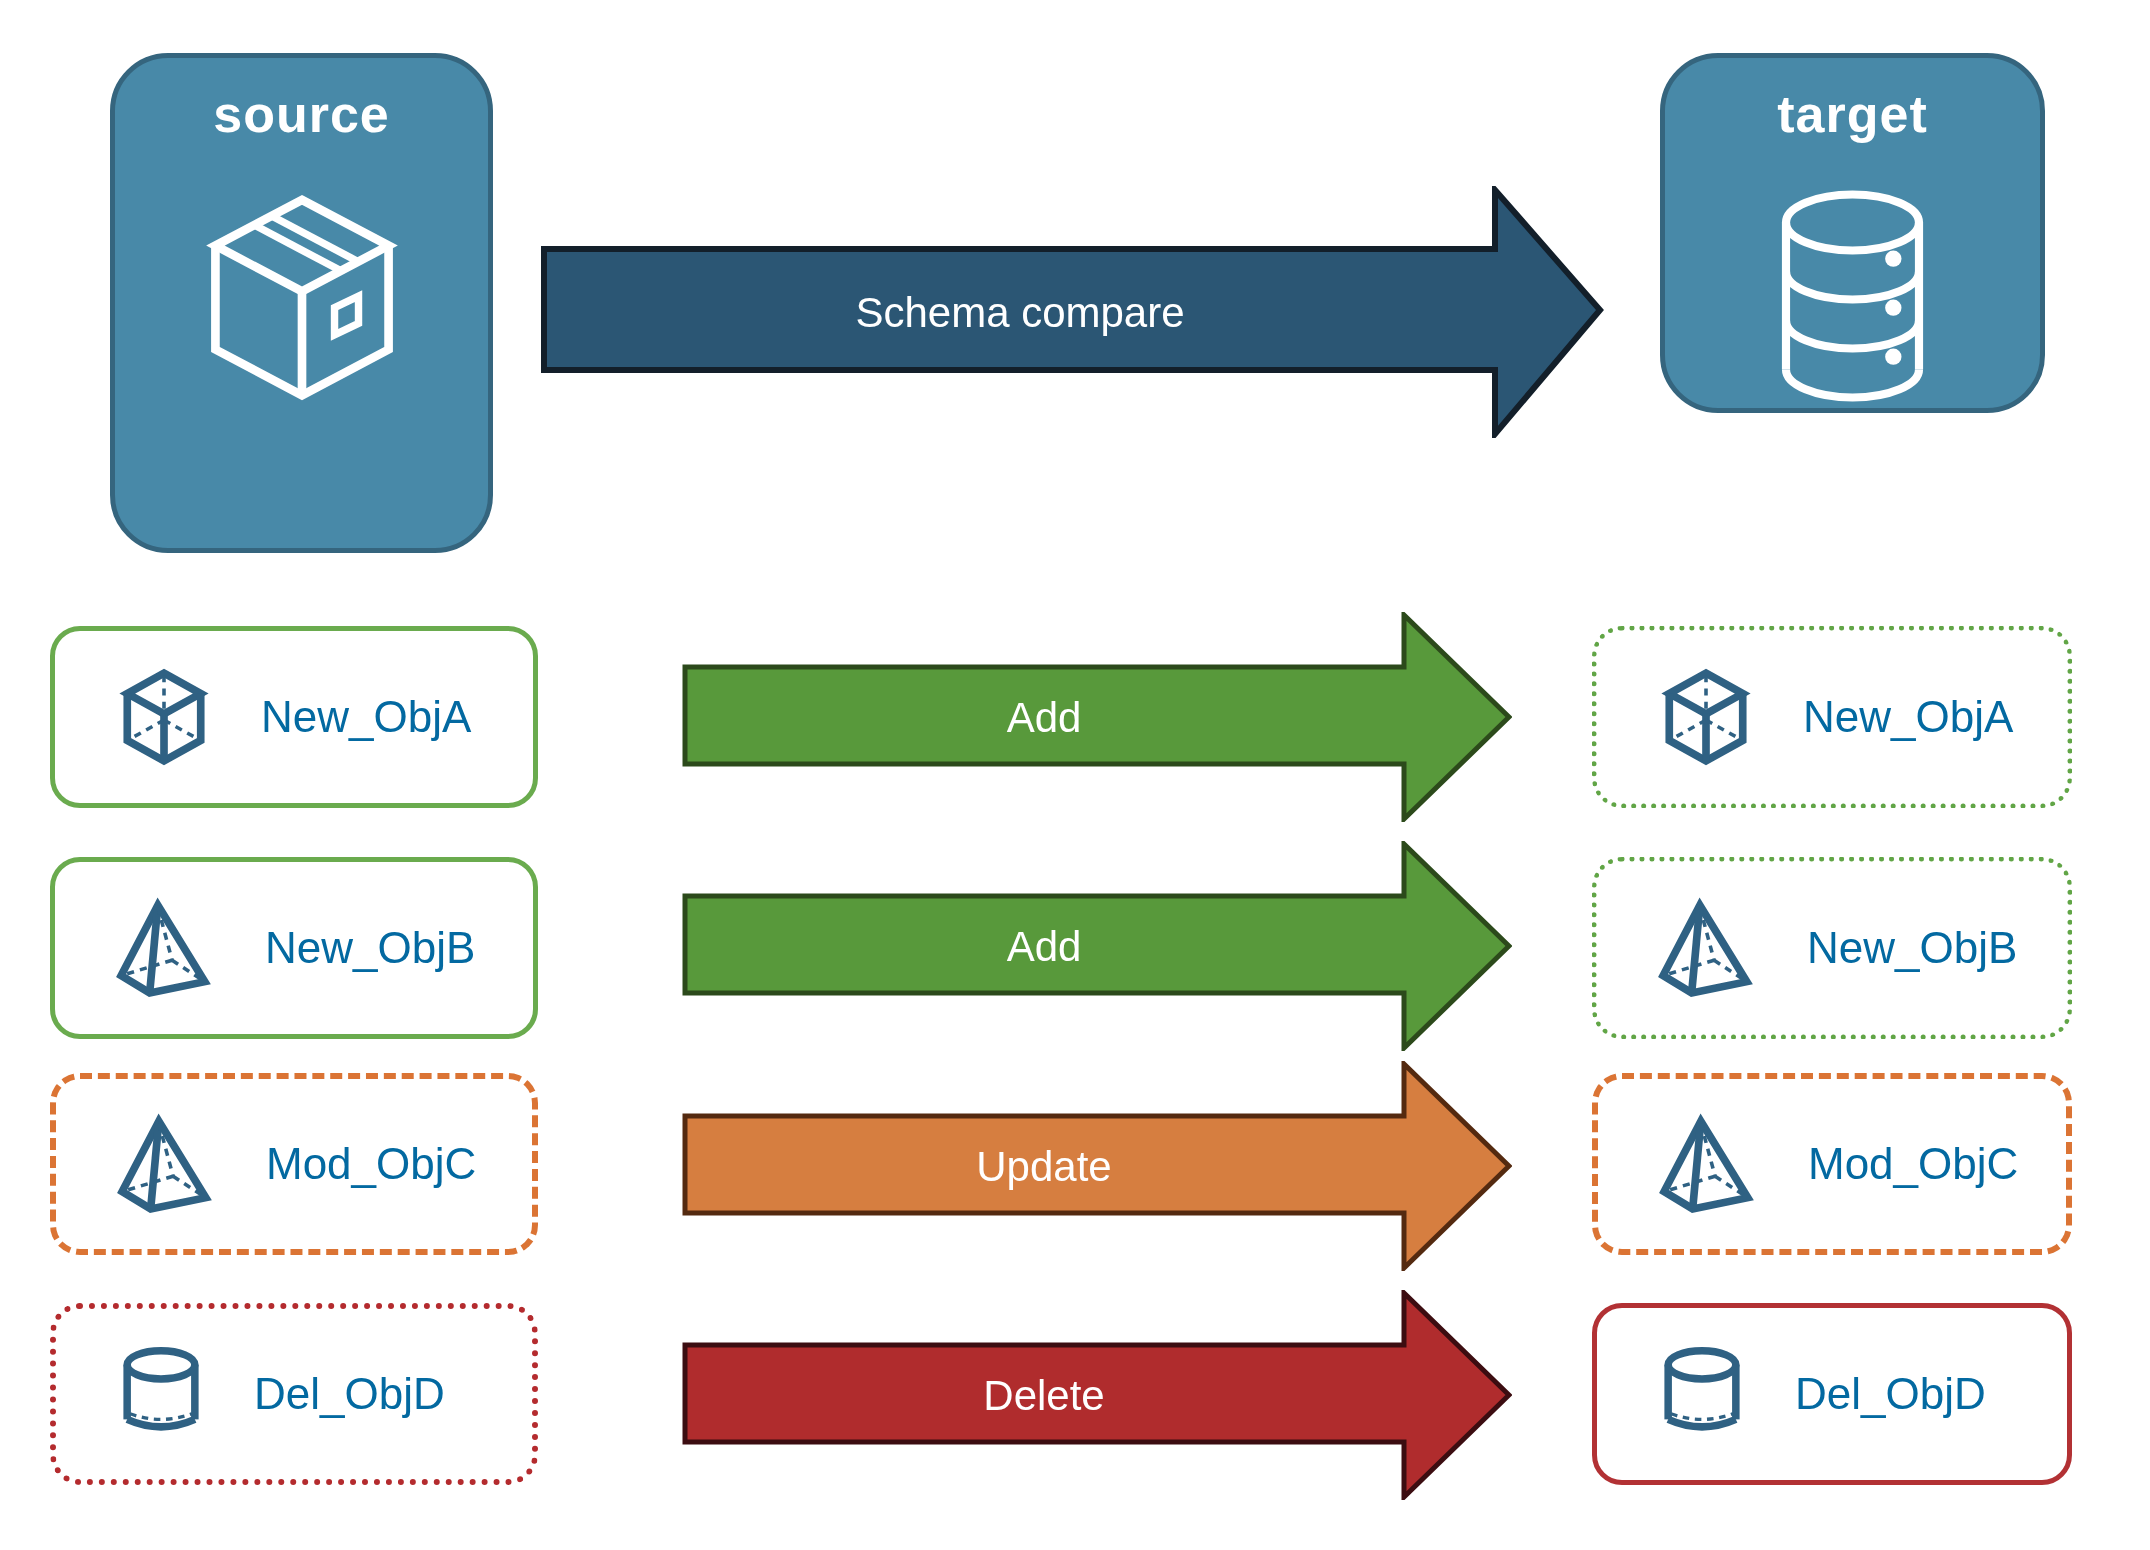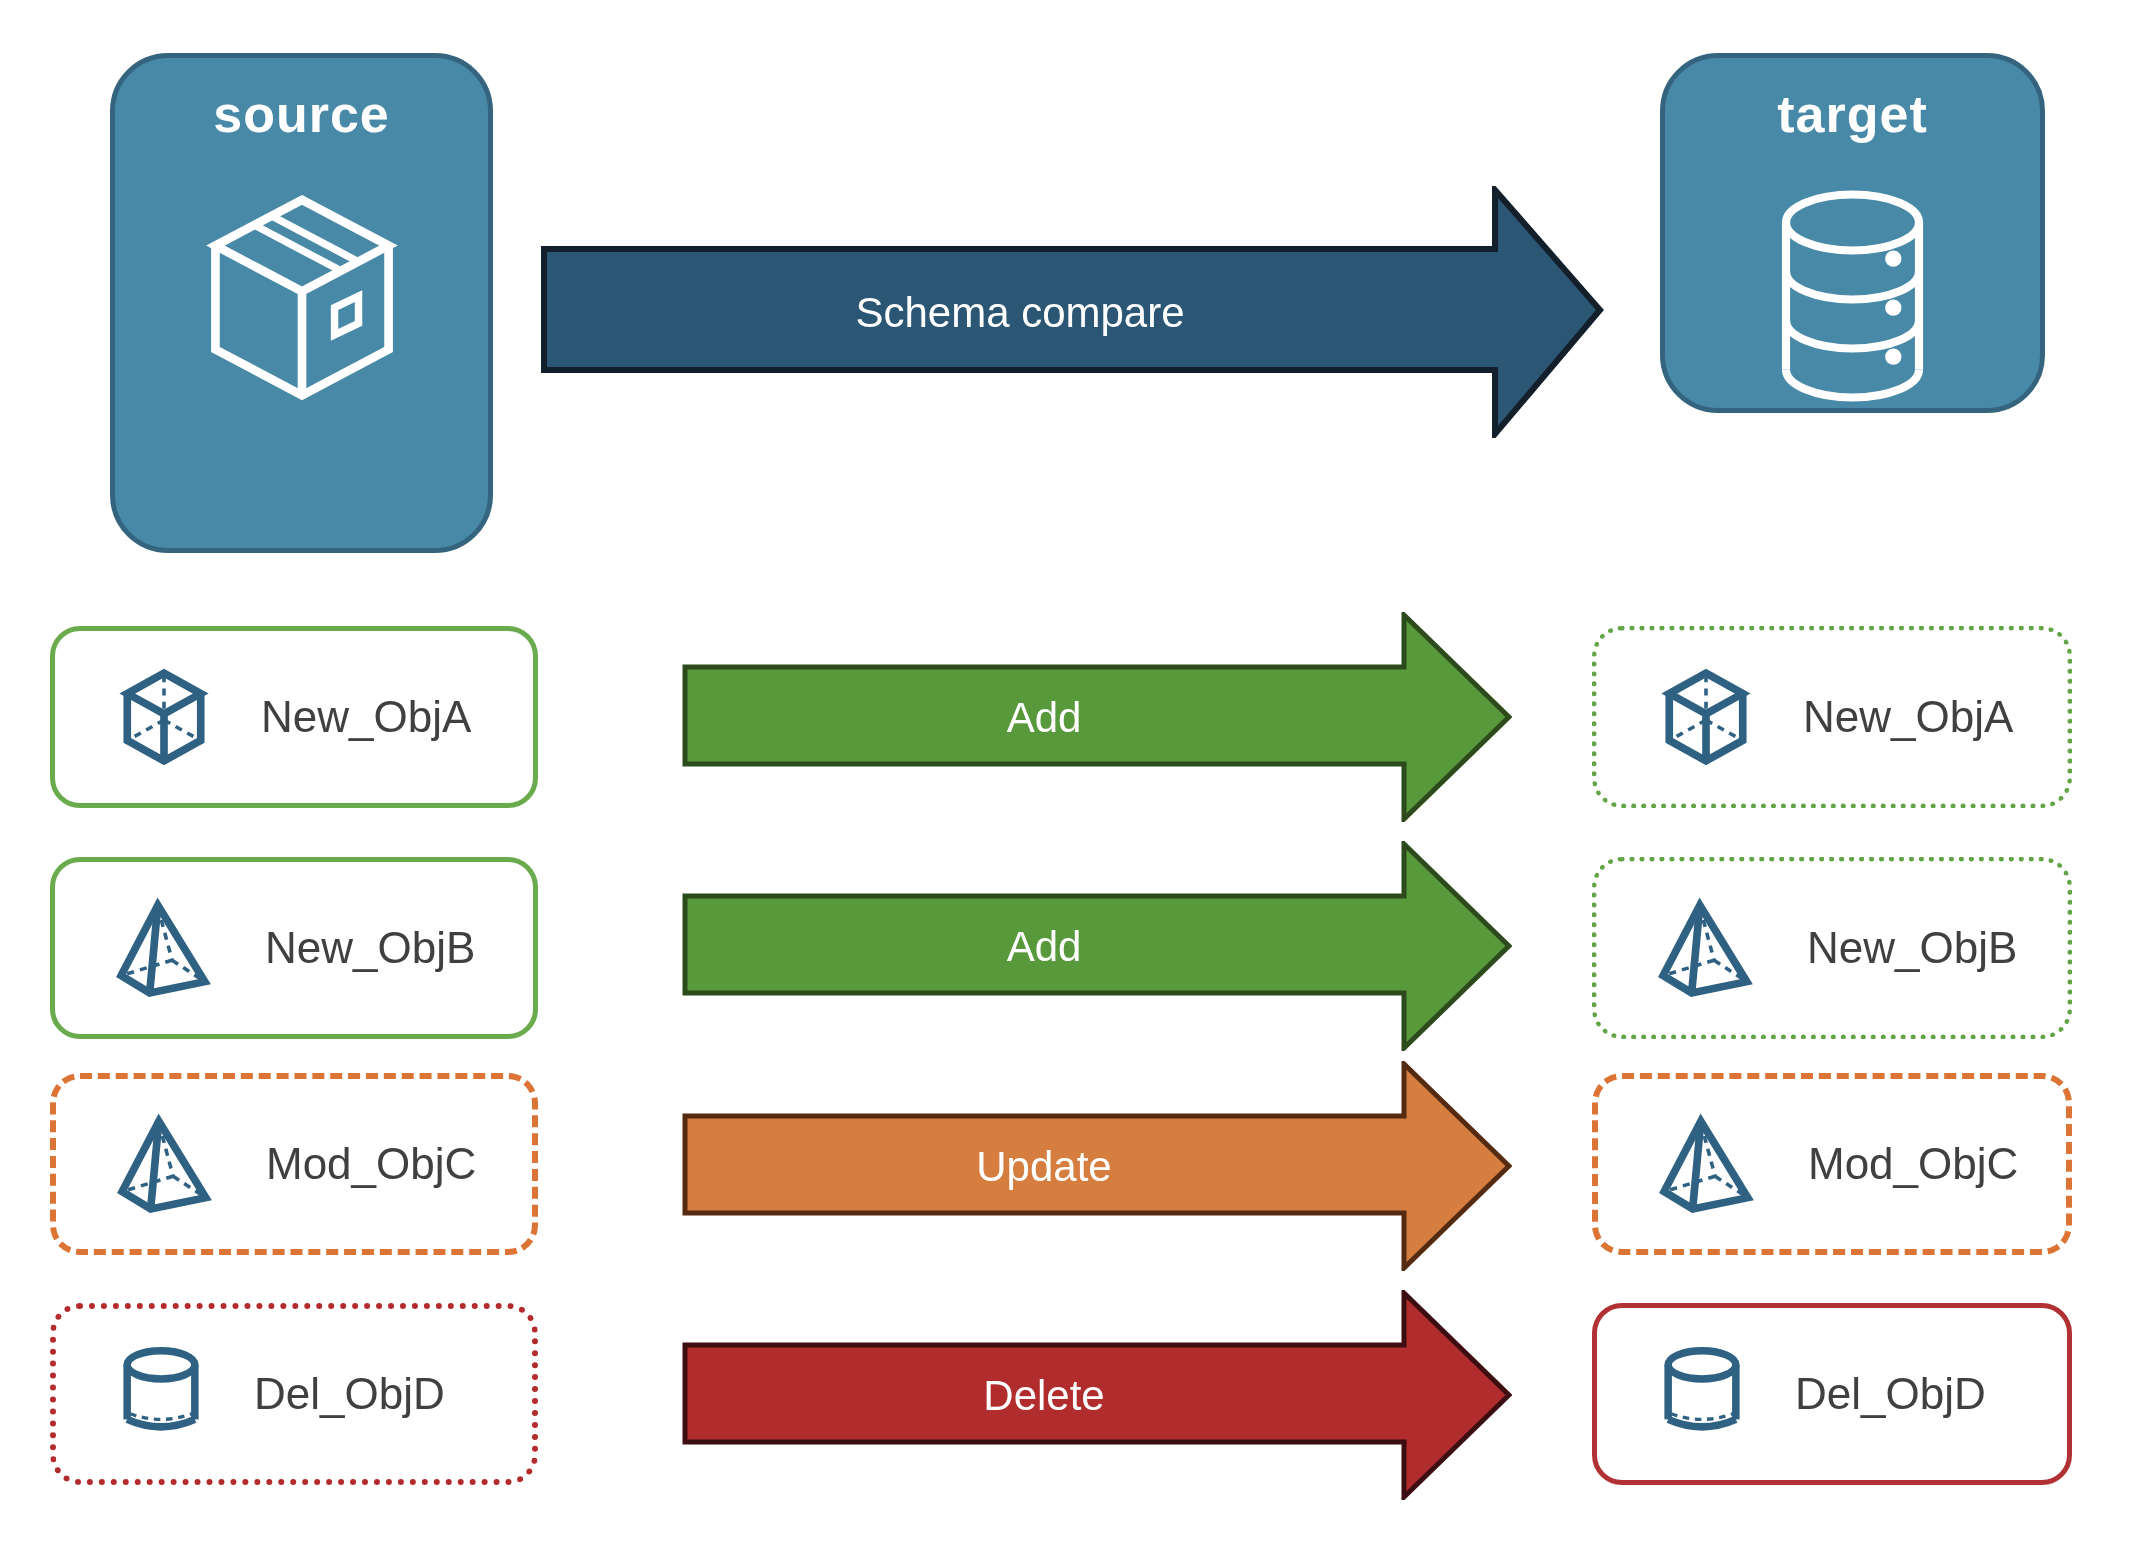--- a/index.html
+++ b/index.html
@@ -22,21 +22,21 @@
   
   .obj-box{
     background:#ffffff;border-radius:30px;box-sizing:border-box;
     display:flex;align-items:center;padding-left:58px;gap:46px;
   }
   .b-green-solid {border:5px solid #6aab4e;}
   .b-green-dotted{border:5px dotted #61a546;}
   .b-orange-dash {border:6px dashed #db7434;}
   .b-red-dotted  {border:6px dotted #b42b2e;}
   .b-red-solid   {border:5px solid #b23134;}
-  .obj-label{font-size:44px;color:#404040;white-space:nowrap;}
+  .obj-label{font-size:44px;color:#0369a1;white-space:nowrap;}
 
   
   .arrow-text{
     fill:#ffffff;font-family:"Liberation Sans", sans-serif;font-size:42px;
     text-anchor:middle;dominant-baseline:central;
   }
   .main-arrow-text{
     fill:#ffffff;font-family:"Liberation Sans", sans-serif;font-size:42px;
     text-anchor:middle;dominant-baseline:central;
   }

